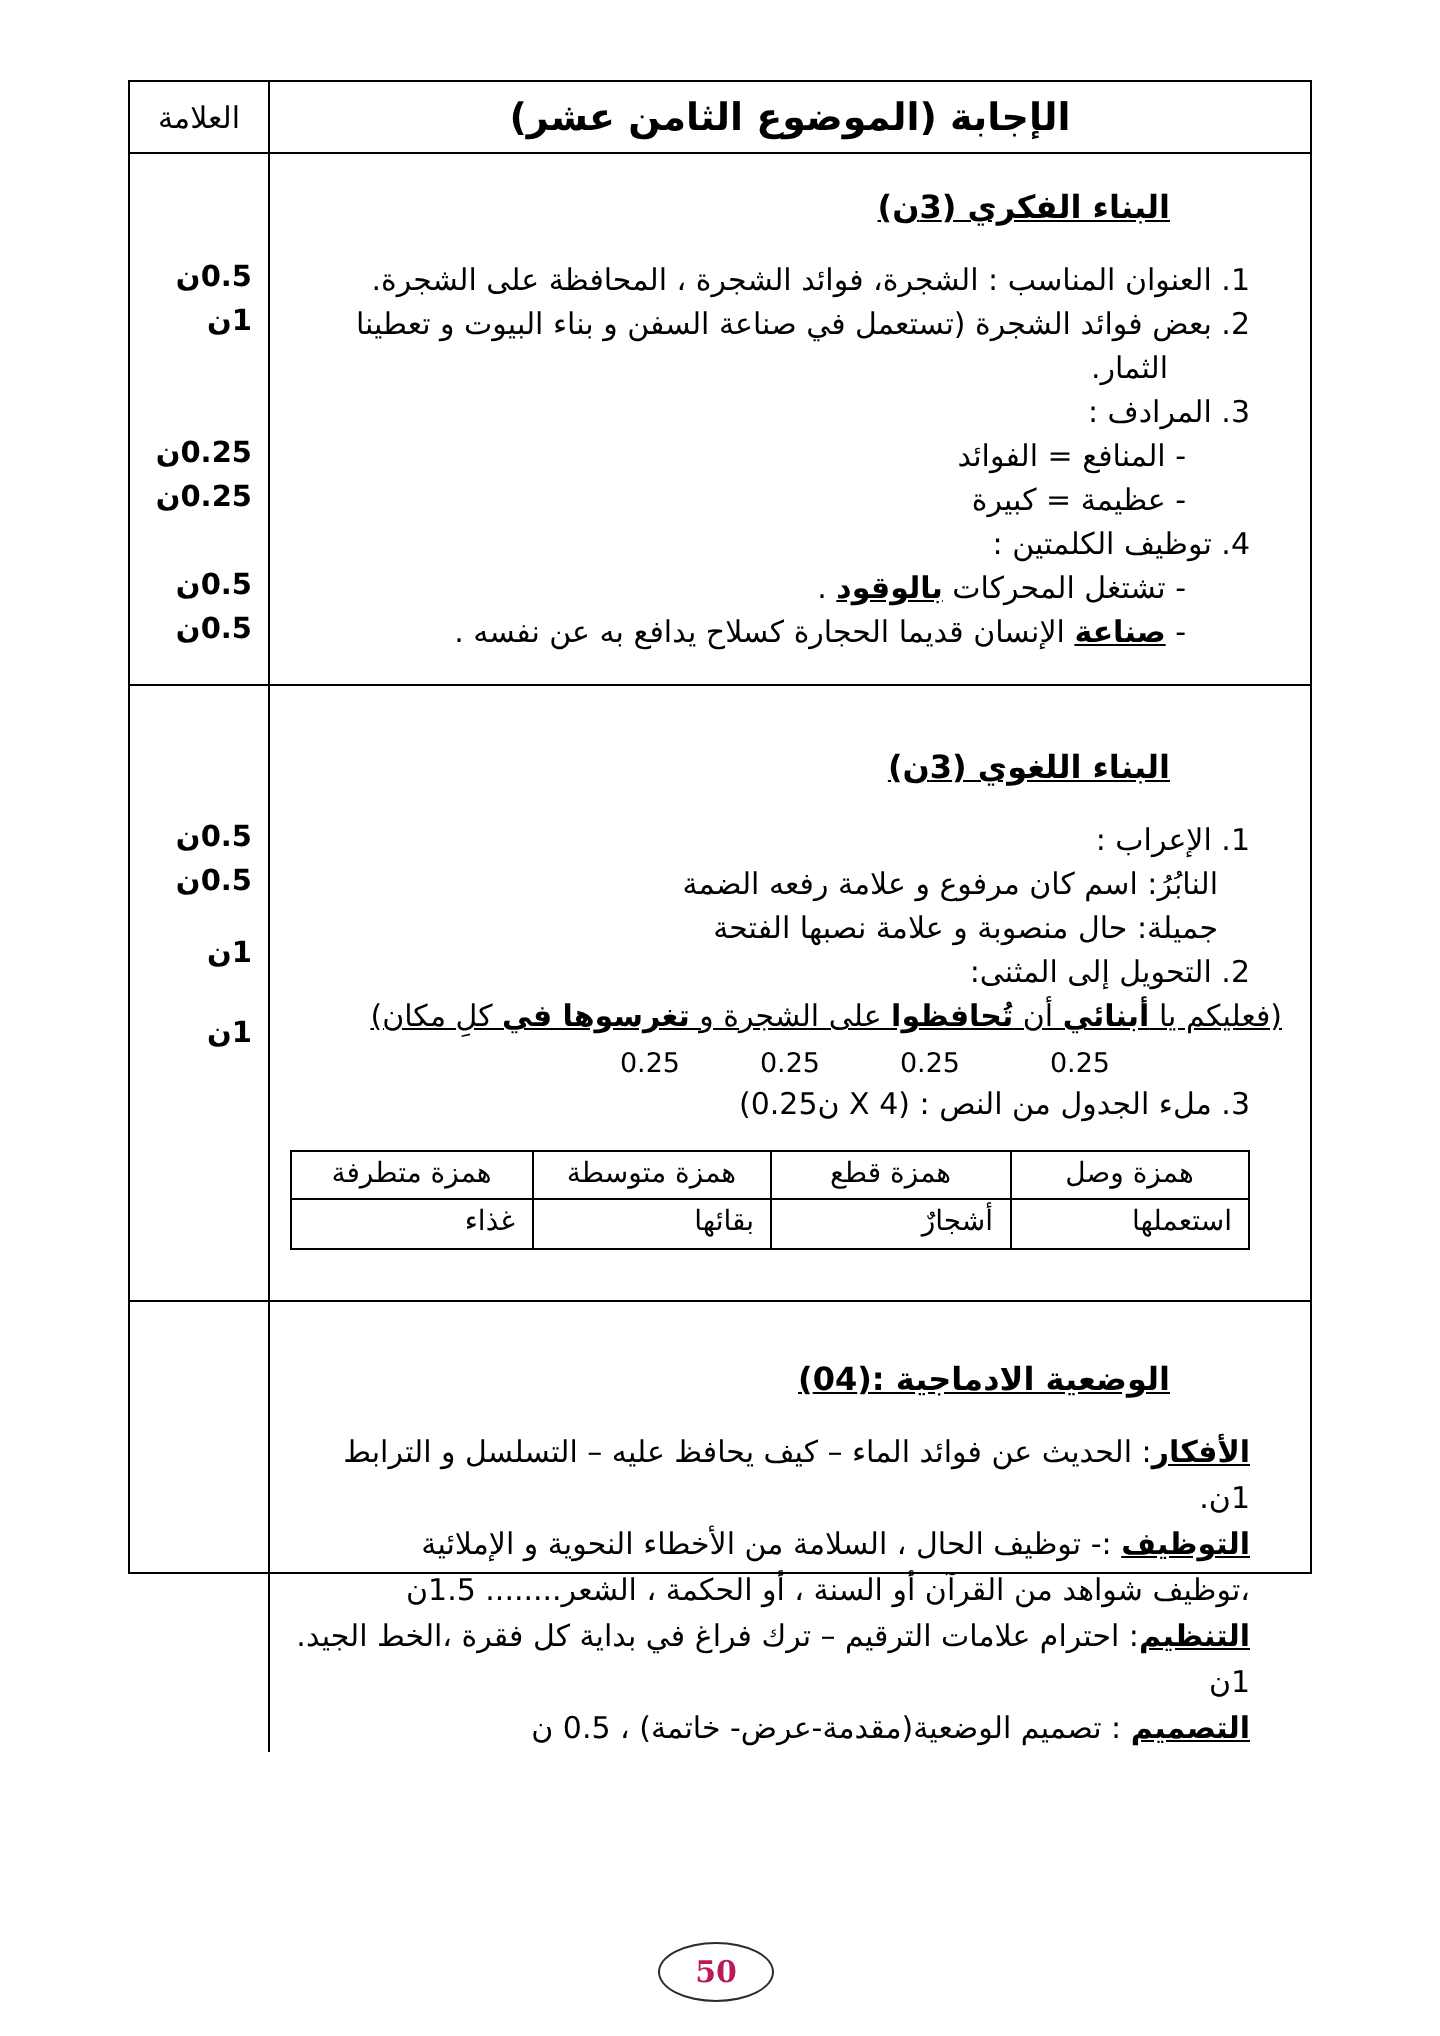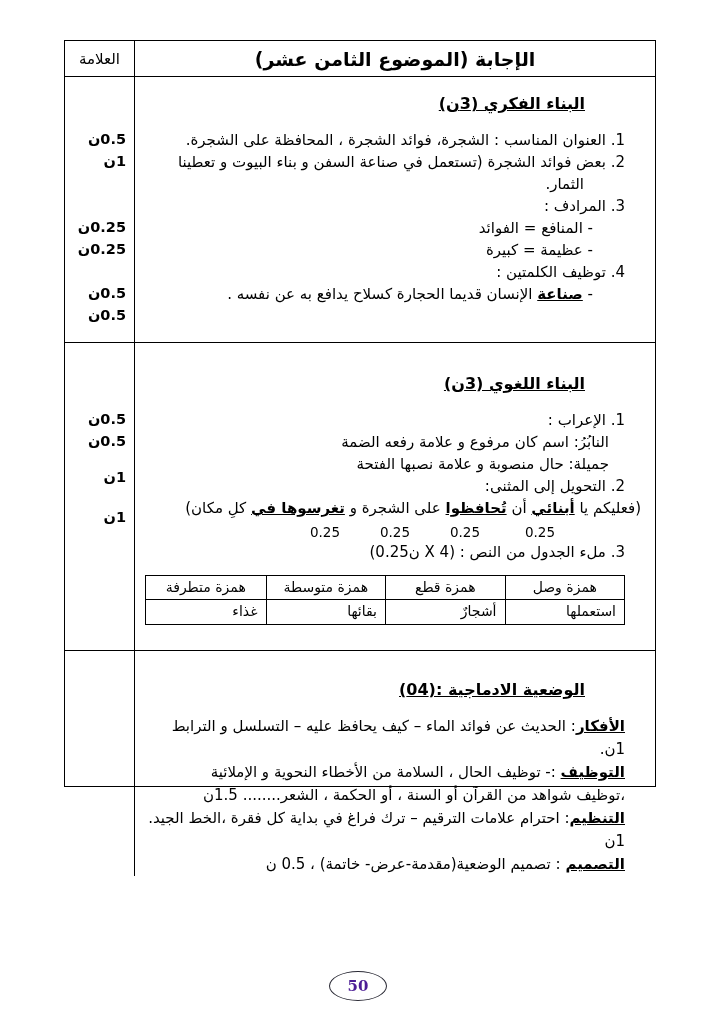--- a/index.html
+++ b/index.html
@@ -30,39 +30,39 @@
   }
   .sec2 .sec-heading{margin-top:30px;}
   .sec3 .sec-heading{margin-top:28px;}
   .sec3 .line{line-height:23px;}
   .li{margin:0;}
   .sub{margin-right:32px;}
   .cont{margin-right:41px;}
   .ind{margin-right:16px;}
   .u{font-weight:bold;text-decoration:underline;}
   .uw{text-align:center;}
-  .tahwil{margin-right:-16px;white-space:nowrap;}
+  .tahwil{margin-right:-16px;white-space:nowrap;text-decoration:underline;}
   .quarters{position:relative;height:20px;font-size:13.5px;margin-top:2px;}
   .quarters span{position:absolute;top:0;}
   .q0{right:70px;} .q1{right:145px;} .q2{right:215px;} .q3{right:285px;}
   .ltr{direction:ltr;unicode-bidi:isolate;}
   .hamza-table{
     display:grid;grid-template-columns:repeat(4,1fr);direction:rtl;
     width:478px;margin:12px 0 0 0;border:1.5px solid #000;font-size:14px;
   }
   .ht-cell{box-sizing:border-box;padding:2px 8px;height:24px;line-height:19px;}
   .ht-head{text-align:center;border-bottom:1.5px solid #000;}
   .ht-val{text-align:right;}
   .hamza-table > div:not(:nth-child(4n)){border-left:1.5px solid #000;}
   .page-oval{
     position:absolute;left:329px;top:971px;width:58px;height:30px;
     box-sizing:border-box;border:1.6px solid #2a2a35;border-radius:50%;
     display:flex;align-items:center;justify-content:center;
   }
-  .page-num{color:#4c1d95;font-weight:bold;font-size:15px;font-family:"DejaVu Serif", serif;}
+  .page-num{color:#be185d;font-weight:bold;font-size:15px;font-family:"DejaVu Serif", serif;}
 </style>
 </head>
 <body>
 
 <div class="answer-table">
 
   <div class="cell marks-col row-line marks-header">
     <span>العلامة</span>
   </div>
   <div class="cell row-line title-cell">
@@ -97,20 +97,23 @@
     </div>
     <div class="li sub">
       <span>- المنافع = الفوائد</span>
     </div>
     <div class="li sub">
       <span>- عظيمة = كبيرة</span>
     </div>
     <div class="li">
       <span>4.</span>
       <span>توظيف الكلمتين :</span>
+    </div>
+    <div class="li sub">
+      <span>- تشتغل المحركات </span><span class="u">بالوقود</span><span> .</span>
     </div>
     <div class="li sub">
       <span>- </span><span class="u">صناعة</span><span> الإنسان قديما الحجارة كسلاح يدافع به عن نفسه .</span>
     </div>
   </div>
 
   <div class="cell marks-col row-line">
     <span class="mark-item" style="top:68px">0.5ن</span>
     <span class="mark-item" style="top:90px">0.5ن</span>
     <span class="mark-item" style="top:126px">1ن</span>

